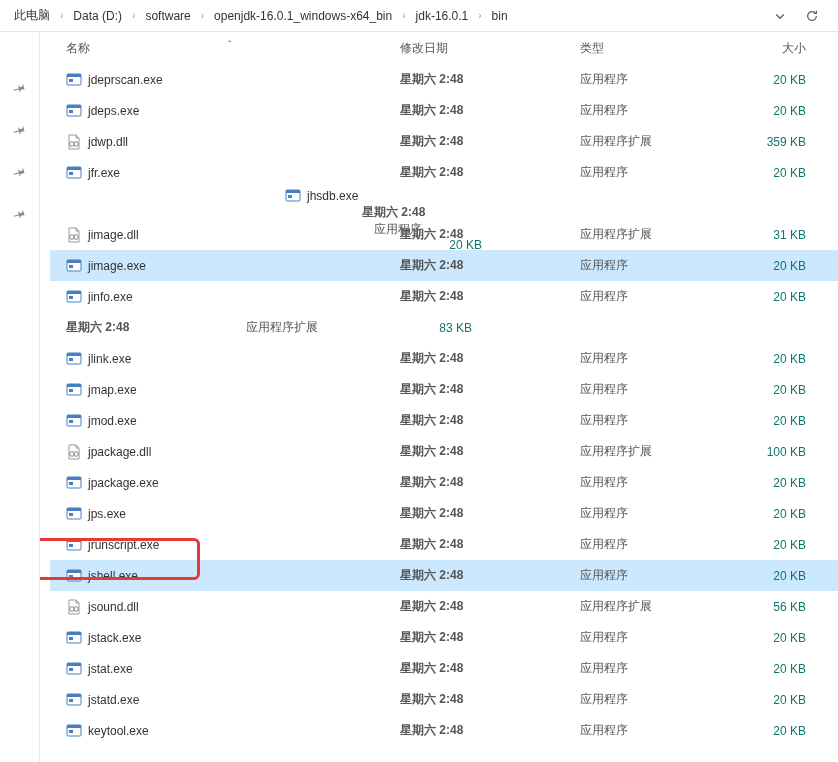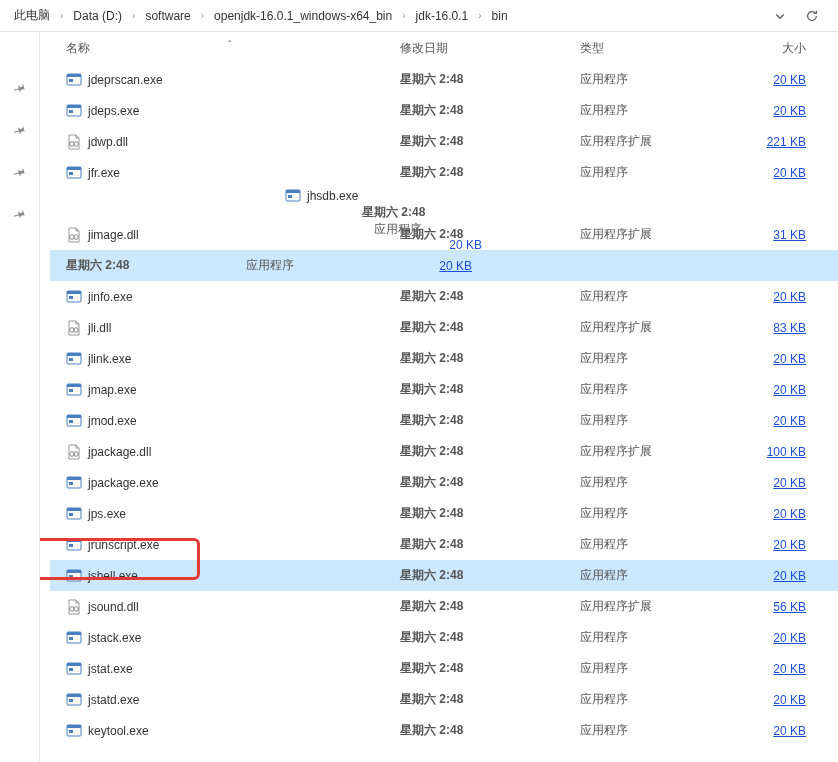--- a/index.html
+++ b/index.html
@@ -106,21 +106,21 @@
     .file-row .ficon {
       width: 16px;
       height: 16px;
       display: inline-flex;
       align-items: center;
       justify-content: center;
       flex-shrink: 0;
     }
     .file-row .fdate { width: 180px; color: #555; font-weight: bold; }
     .file-row .ftype { width: 156px; color: #555; }
-    .file-row .fsize { width: 80px; text-align: right; padding-right: 10px; color: #1d4ed8; text-decoration: underline; }
+    .file-row .fsize { width: 80px; text-align: right; padding-right: 10px; color: #0f766e; }
     .red-box {
       position: absolute;
       border: 3.5px solid #e53935;
       border-radius: 6px;
       pointer-events: none;
     }
     svg { display: block; }
   </style>
 </head>
 <body>
@@ -223,21 +223,21 @@
                 <path d="M3 1h7l3 3v11H3z" fill="#fff" stroke="#999" stroke-width="1"></path>
                 <path d="M10 1v3h3" fill="none" stroke="#999"></path>
                 <circle cx="6" cy="10" r="2.3" fill="none" stroke="#888"></circle>
                 <circle cx="10" cy="10" r="2.3" fill="none" stroke="#888"></circle>
               </svg>
             </span>
             <span>jdwp.dll</span>
           </div>
           <div class="fdate">星期六 2:48</div>
           <div class="ftype">应用程序扩展</div>
-          <div class="fsize">221 KB</div>
+          <div class="fsize">359 KB</div>
         </div>
         <div class="file-row" style="position: relative;">
           <div class="fname">
             <span class="ficon">
               <svg width="16" height="16" viewBox="0 0 16 16">
                 <rect x="1" y="2" width="14" height="11" rx="1" fill="#fff" stroke="#4a7fbf" stroke-width="1"></rect>
                 <rect x="1" y="2" width="14" height="3" fill="#4a7fbf"></rect>
                 <rect x="3" y="7" width="4" height="3" fill="#4a7fbf"></rect>
               </svg>
             </span>
@@ -272,51 +272,50 @@
                 <circle cx="10" cy="10" r="2.3" fill="none" stroke="#888"></circle>
               </svg>
             </span>
             <span>jimage.dll</span>
           </div>
           <div class="fdate">星期六 2:48</div>
           <div class="ftype">应用程序扩展</div>
           <div class="fsize">31 KB</div>
         </div>
         <div class="file-row hl" style="position: relative;">
+          <div class="fname">
+            <span class="ficon">
+              <svg width="16" height="16" viewBox="0 0 16 16">
+                <rect x="1" y="2" width="14" height="11" rx="1" fill="#fff" stroke="#4a7fbf" stroke-width="1"></rect>
+                <rect x="1" y="2" width="14" height="3" fill="#4a7fbf"></rect>
+                <rect x="3" y="7" width="4" height="3" fill="#4a7fbf"></rect>
+              </svg>
+            </span>
+            <span>jimage.exe</span>
+          </div>
           <div class="fdate">星期六 2:48</div>
           <div class="ftype">应用程序</div>
           <div class="fsize">20 KB</div>
         </div>
         <div class="file-row" style="position: relative;">
           <div class="fname">
             <span class="ficon">
               <svg width="16" height="16" viewBox="0 0 16 16">
                 <rect x="1" y="2" width="14" height="11" rx="1" fill="#fff" stroke="#4a7fbf" stroke-width="1"></rect>
                 <rect x="1" y="2" width="14" height="3" fill="#4a7fbf"></rect>
                 <rect x="3" y="7" width="4" height="3" fill="#4a7fbf"></rect>
               </svg>
             </span>
             <span>jinfo.exe</span>
           </div>
           <div class="fdate">星期六 2:48</div>
           <div class="ftype">应用程序</div>
           <div class="fsize">20 KB</div>
         </div>
         <div class="file-row" style="position: relative;">
-          <div class="fname">
-            <span class="ficon">
-              <svg width="16" height="16" viewBox="0 0 16 16">
-                <path d="M3 1h7l3 3v11H3z" fill="#fff" stroke="#999" stroke-width="1"></path>
-                <path d="M10 1v3h3" fill="none" stroke="#999"></path>
-                <circle cx="6" cy="10" r="2.3" fill="none" stroke="#888"></circle>
-                <circle cx="10" cy="10" r="2.3" fill="none" stroke="#888"></circle>
-              </svg>
-            </span>
-            <span>jli.dll</span>
-          </div>
           <div class="fdate">星期六 2:48</div>
           <div class="ftype">应用程序扩展</div>
           <div class="fsize">83 KB</div>
         </div>
         <div class="file-row" style="position: relative;">
           <div class="fname">
             <span class="ficon">
               <svg width="16" height="16" viewBox="0 0 16 16">
                 <rect x="1" y="2" width="14" height="11" rx="1" fill="#fff" stroke="#4a7fbf" stroke-width="1"></rect>
                 <rect x="1" y="2" width="14" height="3" fill="#4a7fbf"></rect>

